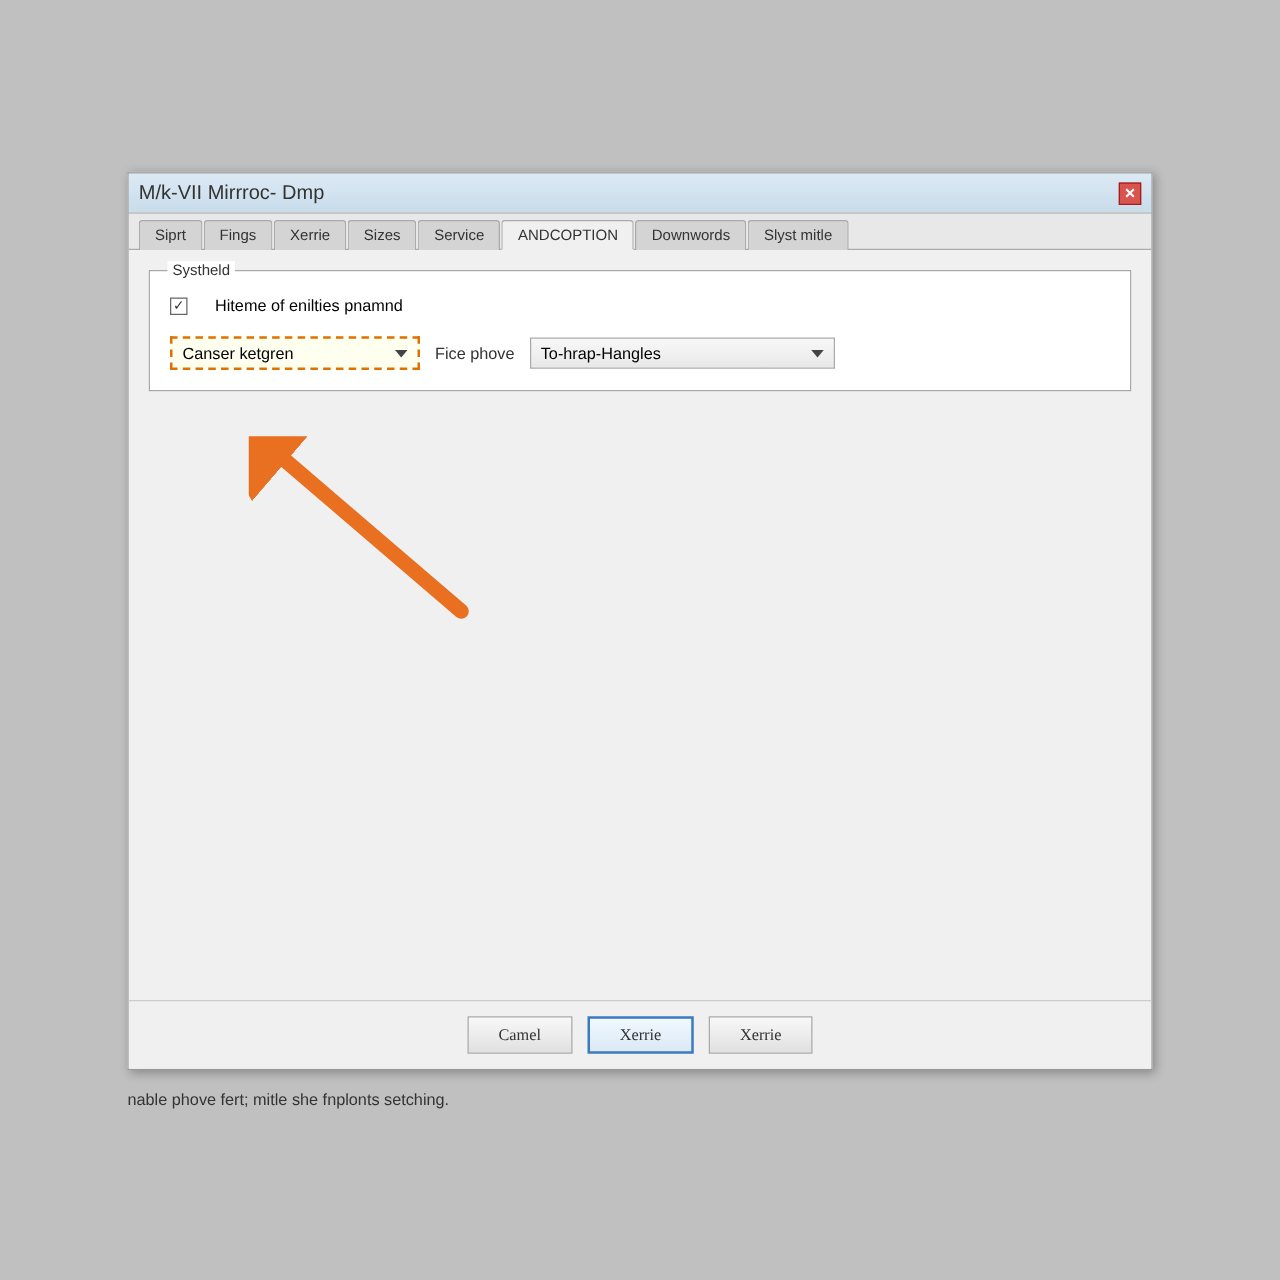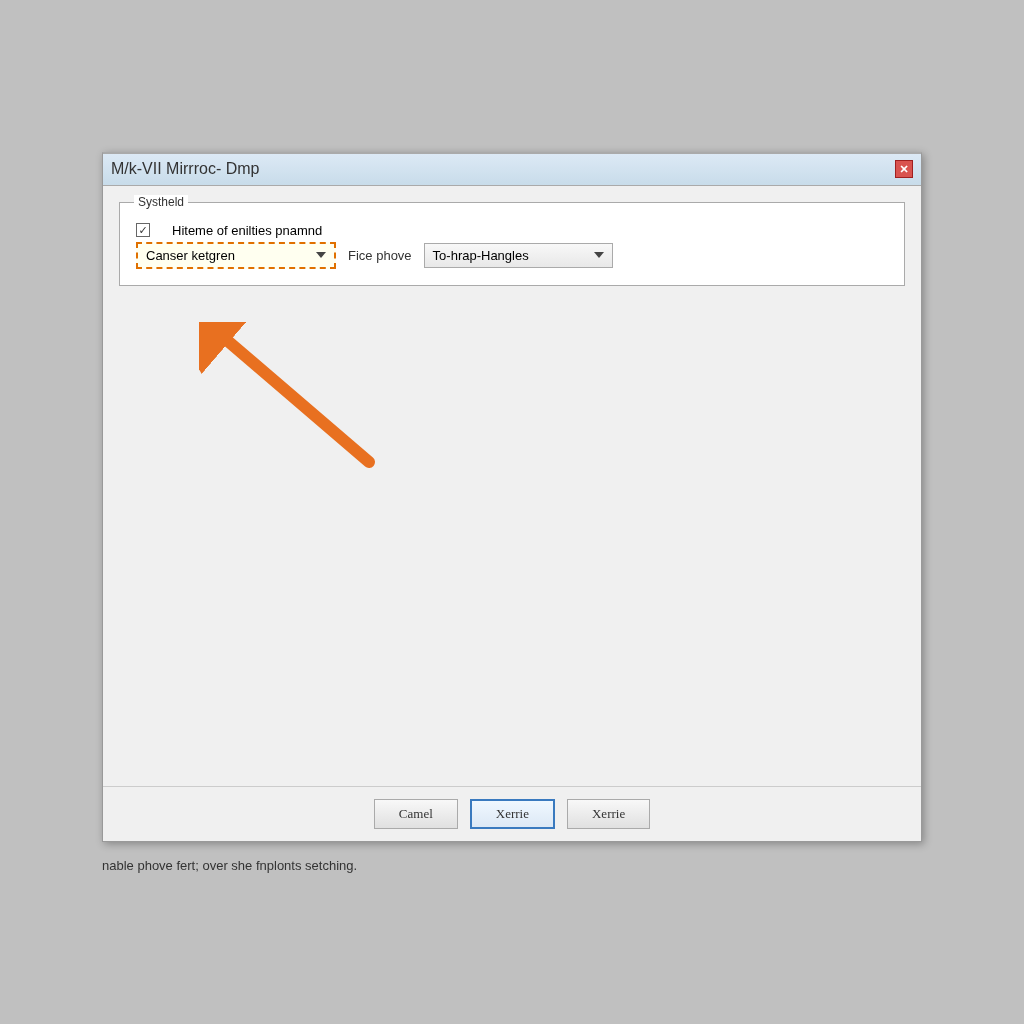--- a/index.html
+++ b/index.html
@@ -127,21 +127,21 @@
     .checkbox-checked::after {
       content: '✓';
       font-size: 11px;
       color: #333;
     }
 
     .controls-row {
       display: flex;
       align-items: center;
       gap: 12px;
-      margin-top: 4px;
+      margin-top: 17px;
     }
 
     .dropdown-highlighted {
       border: 2px dashed #e07000;
       background: #fffff0;
       padding: 4px 8px;
       display: flex;
       align-items: center;
       justify-content: space-between;
       width: 200px;
@@ -163,21 +163,21 @@
       color: #333;
     }
 
     .dropdown-normal {
       border: 1px solid #aaa;
       background: linear-gradient(to bottom, #f8f8f8, #e8e8e8);
       padding: 4px 8px;
       display: flex;
       align-items: center;
       justify-content: space-between;
-      width: 189px;
+      width: 244px;
       cursor: pointer;
       font-size: 13px;
     }
 
     
     .arrow-container {
       position: relative;
       height: 200px;
       margin-top: 10px;
     }
@@ -224,20 +224,30 @@
 </head>
 <body>
 
 <div class="window">
 
   <div class="title-bar">
     <span class="title-bar-title">M/k-VII Mirrroc- Dmp</span>
     <div class="title-bar-close">✕</div>
   </div>
 
+  <div class="tab-bar">
+    <div class="tab">Siprt</div>
+    <div class="tab">Fings</div>
+    <div class="tab">Xerrie</div>
+    <div class="tab">Sizes</div>
+    <div class="tab">Service</div>
+    <div class="tab active">ANDCOPTION</div>
+    <div class="tab">Downwords</div>
+    <div class="tab">Slyst mitle</div>
+  </div>
 
   <div class="tab-content">
     <div class="group-box">
       <span class="group-box-title">Systheld</span>
 
       <div class="checkbox-row">
         <div class="checkbox checkbox-checked"></div>
         <span>Hiteme of enilties pnamnd</span>
       </div>
 
@@ -269,13 +279,13 @@
     </div>
   </div>
 
   <div class="bottom-bar">
     <button class="btn">Camel</button>
     <button class="btn btn-primary">Xerrie</button>
     <button class="btn">Xerrie</button>
   </div>
 </div>
 
-<div class="caption-text">nable phove fert; over she fnplonts setching.</div>
+<div class="caption-text">nable phove fert; mitle she fnplonts setching.</div>
 
 </body></html>

